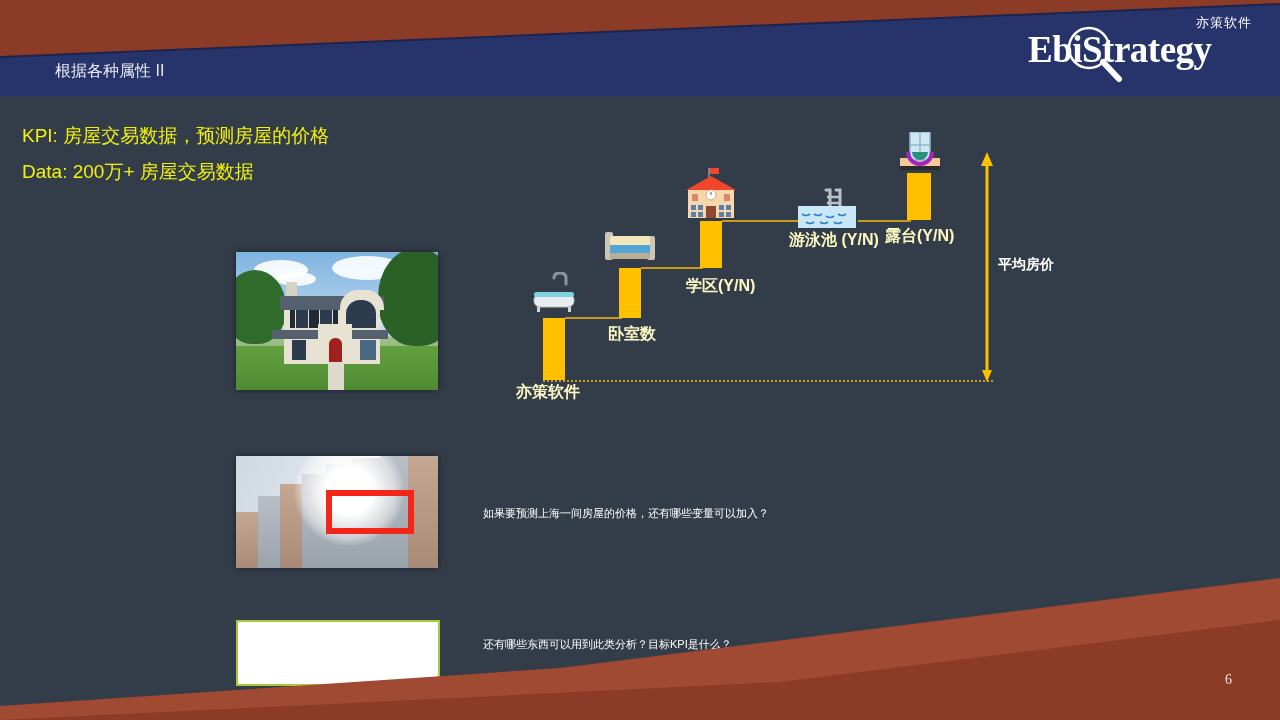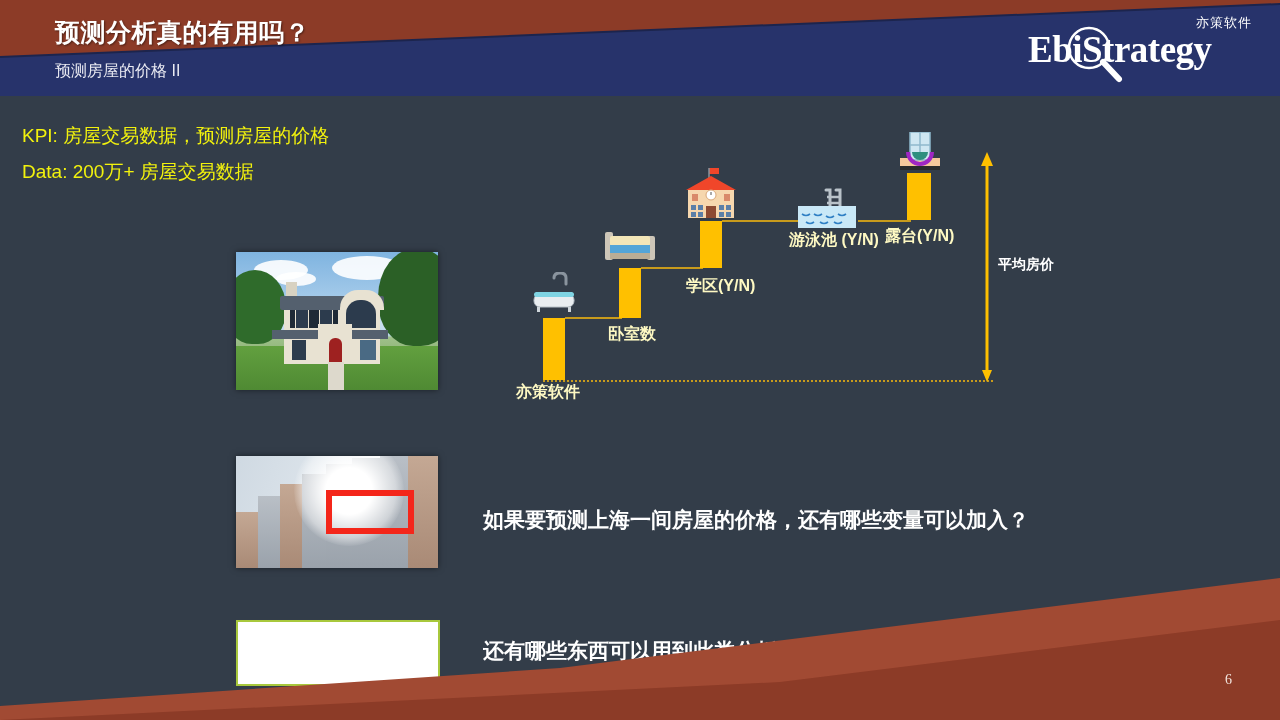--- a/index.html
+++ b/index.html
@@ -63,21 +63,21 @@
     background:radial-gradient(circle,#ffffff 30%,rgba(255,255,255,.45) 60%,rgba(255,255,255,0) 72%);}
   .ap-blk{position:absolute;bottom:0;background:linear-gradient(180deg,#b9bfc6,#9aa2ab);}
   .ap-blk.warm{background:linear-gradient(180deg,#c4a894,#a98a76);}
   .ap-red{position:absolute;border:6px solid #f4261a;background:transparent;}
 
   
   .wbox{position:absolute;left:236px;top:620px;width:200px;height:62px;
     background:#ffffff;border:2px solid #a8c83c;}
 
   
-  .q{position:absolute;color:#ffffff;font-weight:bold;font-size:21px;white-space:nowrap;}
+  .q{position:absolute;color:#ffffff;font-weight:normal;font-size:11px;white-space:nowrap;}
   .q.q1{left:483px;top:506px;}
   .q.q2{left:483px;top:637px;}
 
   
   #chart{position:absolute;left:500px;top:130px;width:560px;height:290px;}
   .bar{position:absolute;background:#ffc000;}
   .conn{position:absolute;background:#c89b1c;height:2px;}
   .baseline{position:absolute;left:43px;top:250px;width:450px;height:0;
     border-top:2px dotted #c89b1c;}
   .blabel{position:absolute;color:#fef9c3;font-size:16px;font-weight:bold;white-space:nowrap;}
@@ -98,22 +98,21 @@
 </style>
 </head>
 <body>
 
 <div id="slide">
 
   <div class="hdr-navy"></div>
   <div class="hdr-shadow"></div>
   <div class="hdr-brown"></div>
 
-  <div class="hdr-title">预测分析真的有用吗？</div>
-  <div class="hdr-sub">预测房屋的价格 II</div>
+  <div class="hdr-sub">根据各种属性 II</div>
 
   <div class="logo">
     <div class="logo-cn">亦策软件</div>
     <div class="logo-main">
       <span>E</span><span>bi</span><span>Strategy</span>
     </div>
     <svg class="logo-glass" viewBox="0 0 60 60">
       <circle cx="25" cy="24" r="20" fill="none" stroke="#ffffff" stroke-width="2.5"></circle>
       <line x1="39" y1="38" x2="55" y2="55" stroke="#ffffff" stroke-width="6" stroke-linecap="round"></line>
     </svg>

